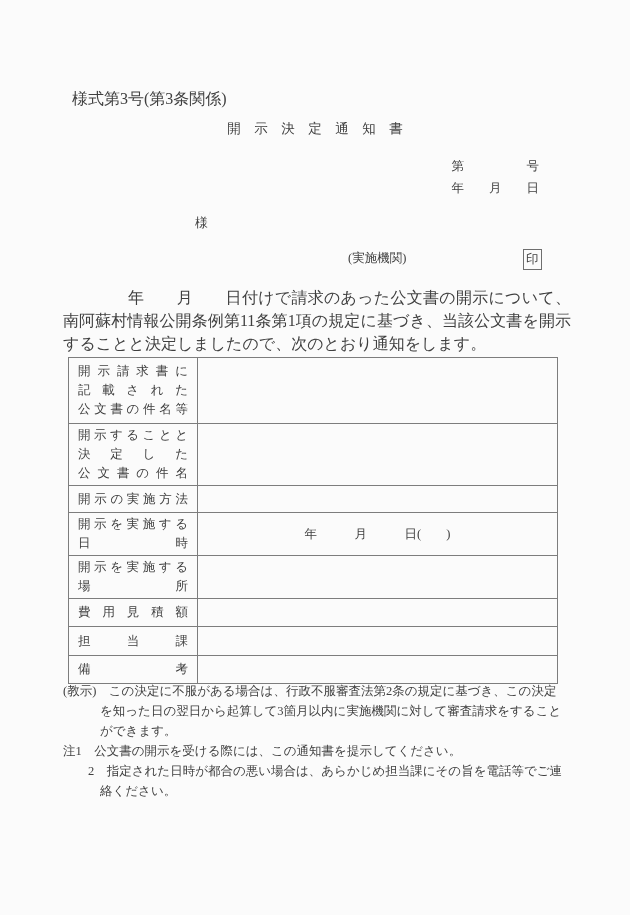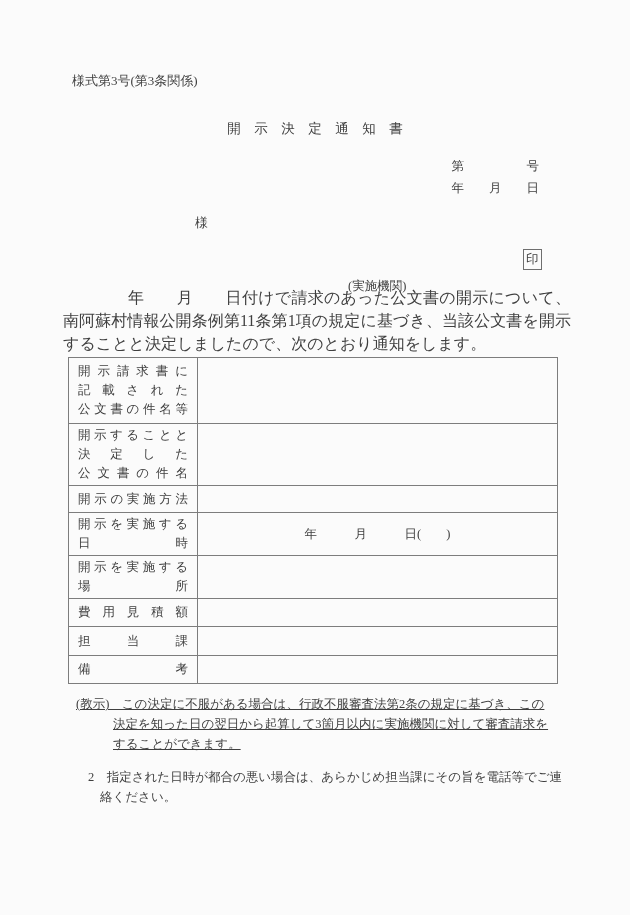--- a/index.html
+++ b/index.html
@@ -9,22 +9,22 @@
     width: 630px;
     height: 915px;
     margin: 0 auto;
     background: #fbfbfb;
     color: #3f3f3f;
     font-family: "Liberation Serif", "DejaVu Serif", serif;
     overflow: hidden;
   }
   .form-number {
     position: absolute;
-    top: 72px; left: 72px;
-    font-size: 13px;
+    top: 89px; left: 72px;
+    font-size: 16px;
   }
   .doc-title {
     position: absolute;
     top: 120px; left: 0;
     width: 630px;
     text-align: center;
     font-size: 13.5px;
   }
   .doc-number-block {
     position: absolute;
@@ -35,21 +35,20 @@
   }
   .addressee {
     position: absolute;
     top: 214px; left: 195px;
     font-size: 13px;
   }
   .agency-label {
     position: absolute;
     top: 250px; left: 348px;
     font-size: 12.5px;
-    margin-top: 28px;
   }
   .seal-box {
     position: absolute;
     top: 249px; left: 523px;
     border: 1px solid #6e6e6e;
     font-size: 12.5px;
     line-height: 17px;
     padding: 1px 2px;
   }
   .body-paragraph {
@@ -87,21 +86,21 @@
   tr.r6 { height: 28px; }
   tr.r7 { height: 29px; }
   tr.r8 { height: 28px; }
   .footer-block {
     position: absolute;
     top: 681px; left: 63px;
     width: 504px;
     font-size: 12.5px;
     line-height: 20px;
   }
-  .kyoji  { padding-left: 37px; text-indent: -37px; margin: 13px; text-decoration: underline; }
+  .kyoji  { padding-left: 37px; text-indent: -37px; margin: 0; }
   .note1  { margin: 0; }
   .note2  { padding-left: 37px; text-indent: -12px; margin: 0; }
 </style>
 </head>
 <body>
 
 <div class="page">
 
   <div class="form-number">様式第3号(第3条関係)</div>
 
@@ -258,16 +257,17 @@
               <span>考</span>
             </div>
         </td>
         <td class="value-cell"></td>
       </tr>
     </tbody>
   </table>
 
   <div class="footer-block">
     <p class="kyoji">(教示)　この決定に不服がある場合は、行政不服審査法第2条の規定に基づき、この決定を知った日の翌日から起算して3箇月以内に実施機関に対して審査請求をすることができます。</p>
+    <p class="note1">注1　公文書の開示を受ける際には、この通知書を提示してください。</p>
     <p class="note2">2　指定された日時が都合の悪い場合は、あらかじめ担当課にその旨を電話等でご連絡ください。</p>
   </div>
 
 </div>
 
 </body></html>

